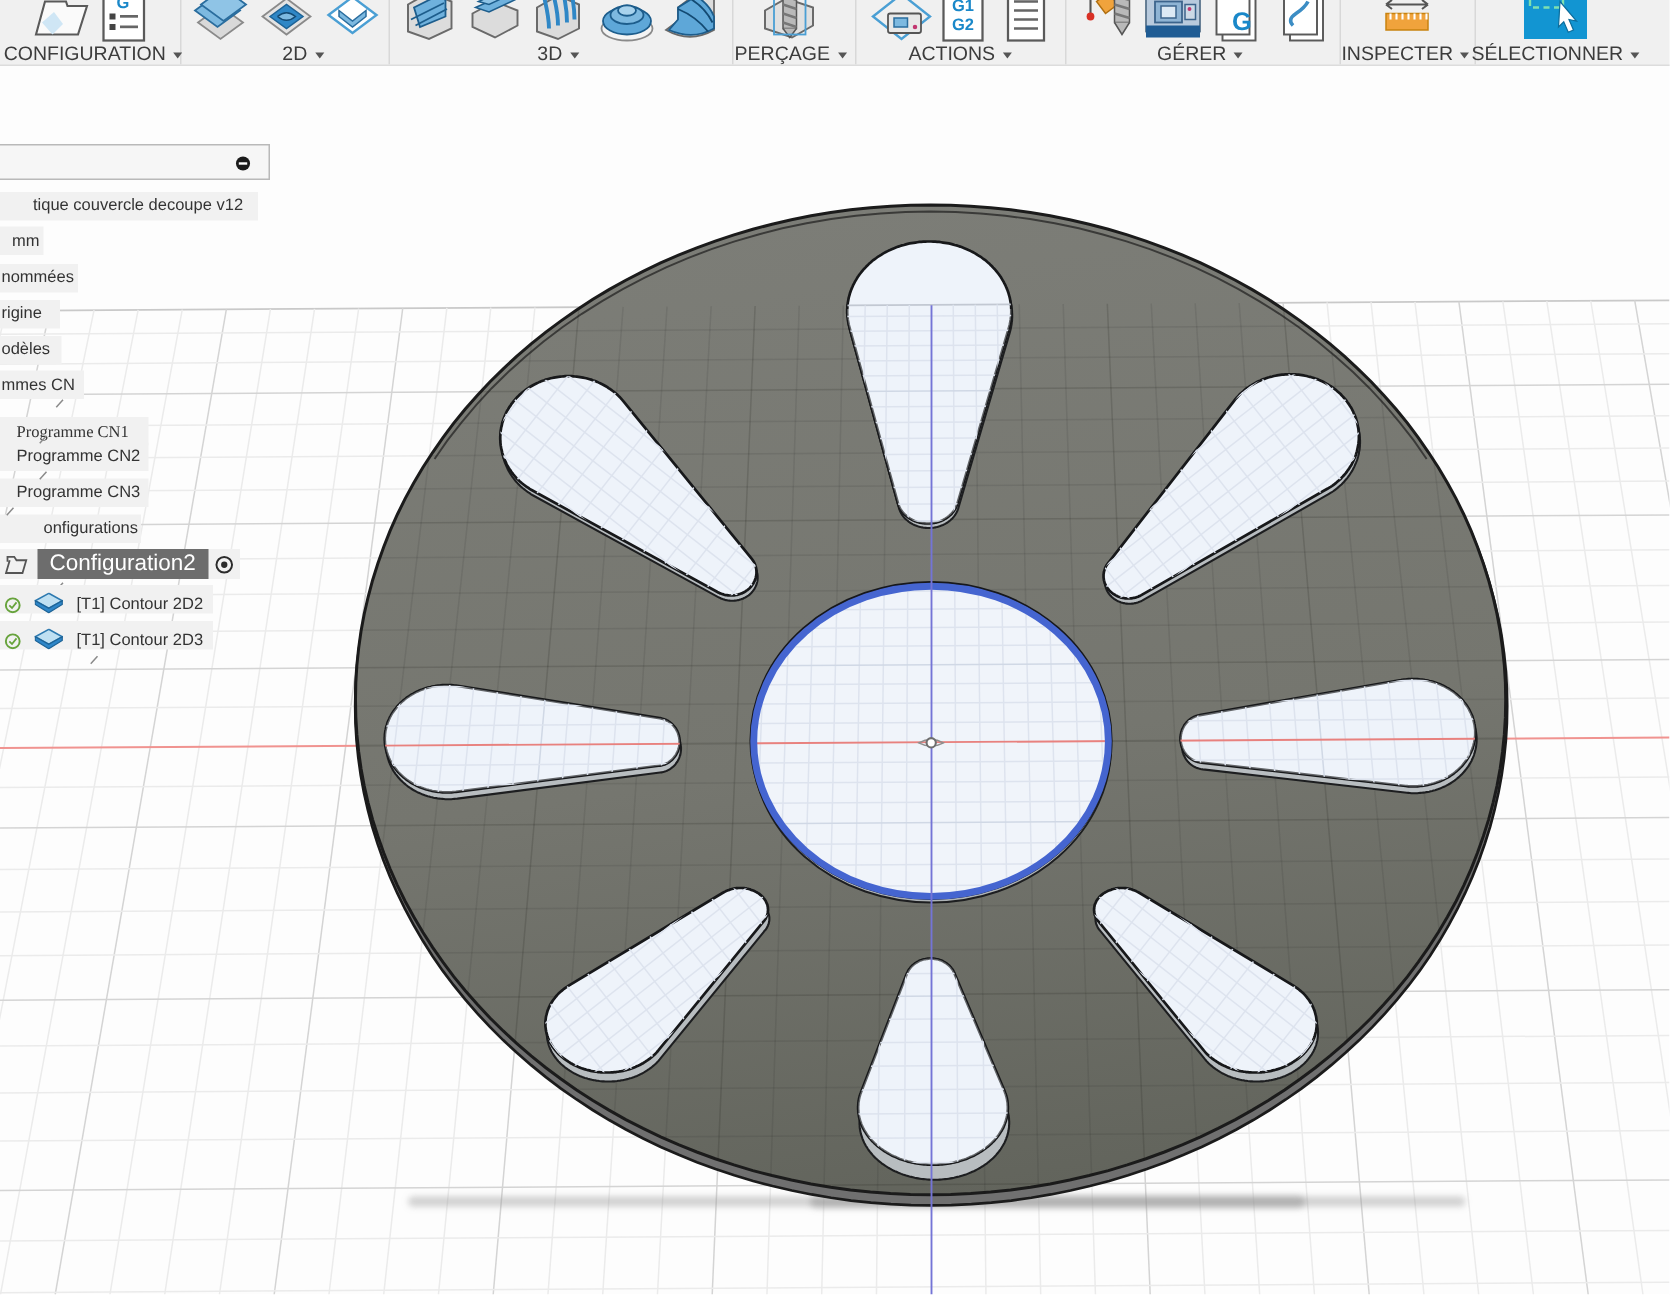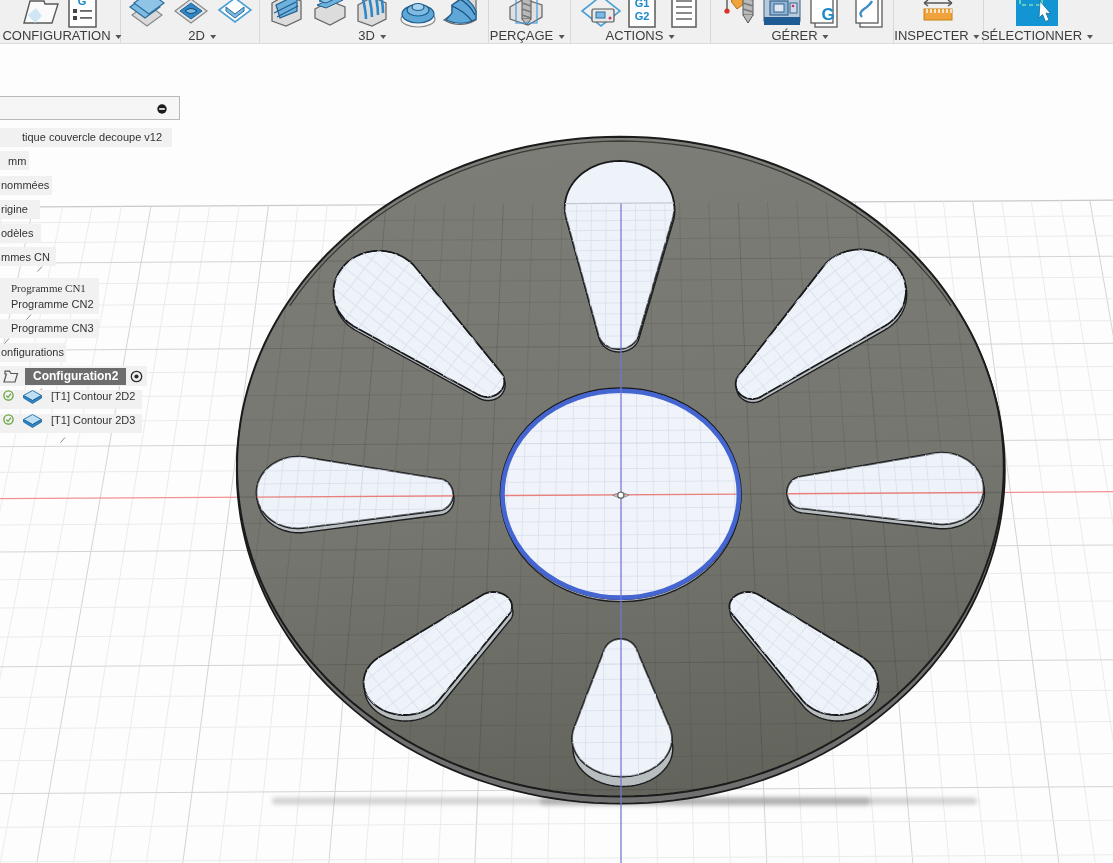--- a/index.html
+++ b/index.html
@@ -5,23 +5,23 @@
 #canvas{position:absolute;left:0;top:0;width:1113px;height:863px;}
 #toolbar{position:absolute;left:0;top:0;width:1113px;height:43px;background:#f0f0f0;border-bottom:1px solid #dcdcdc;overflow:hidden;z-index:5;}
 .sep{position:absolute;top:0;width:1px;height:43px;background:#d8d8d8;}
 .tlabel{position:absolute;top:28px;font-size:13px;color:#3c3c3c;white-space:nowrap;transform:translateX(-50%);}
 .tlabel:after{content:"";display:inline-block;margin-left:5px;margin-bottom:1px;border-left:3.5px solid transparent;border-right:3.5px solid transparent;border-top:4px solid #555;}
 .ticon{position:absolute;top:-7px;}
 #browser{position:absolute;left:0;top:43px;z-index:4;}
 .brow{position:absolute;height:19px;background:#f1f1f1;color:#333;font-size:11px;white-space:nowrap;overflow:hidden;display:flex;align-items:center;}
 .tick{position:absolute;}
 #sbox{position:absolute;left:-8px;top:53px;width:188px;height:24px;background:#f6f6f6;border:1px solid #b9b9b9;box-sizing:border-box;}
-.oprow{position:absolute;left:0;height:19px;background:#f1f1f1;color:#333;font-size:11px;display:flex;align-items:flex-start;white-space:nowrap;padding-right:7px;}
+.oprow{position:absolute;left:0;height:19px;background:#f1f1f1;color:#333;font-size:11px;display:flex;align-items:flex-end;white-space:nowrap;padding-right:7px;}
 #cfgrow{position:absolute;left:0;top:323px;height:20px;background:#f1f1f1;display:flex;align-items:center;padding-right:4px;}
-#cfgsel{margin-left:6px;background:#6d6d6d;color:#fff;font-weight:bold;font-size:12px;padding:1px 8px 2px 8px;}
+#cfgsel{margin-left:6px;background:#6d6d6d;color:#fff;font-weight:normal;font-size:15px;padding:1px 8px 2px 8px;}
 </style></head>
 <body>
 <div id="canvas"><svg width="1113" height="863" viewBox="0 0 1113 863">
 <defs>
 <linearGradient id="discg" x1="0.42" y1="0" x2="0.58" y2="1">
 <stop offset="0" stop-color="#7c7d77"></stop>
           <stop offset="0.55" stop-color="#75766f"></stop>
           <stop offset="1" stop-color="#62645c"></stop>
 </linearGradient>
 <clipPath id="discc">
@@ -619,21 +619,21 @@
     </div>
 <div class="brow" style="left:0px;top:235px;width:99px;font-family:Liberation Serif, serif;">
       <span style="margin-left:11px">Programme CN1</span>
     </div>
 <div class="brow" style="left:0px;top:251.5px;width:99px;">
       <span style="margin-left:11px">Programme CN2</span>
     </div>
 <div class="brow" style="left:0px;top:275.5px;width:99px;">
       <span style="margin-left:11px">Programme CN3</span>
     </div>
-<div class="brow" style="left:0px;top:299.5px;width:66px;">
+<div class="brow" style="left:0px;top:299.5px;width:66px;padding-left:28px;">
       <span style="margin-left:1px">onfigurations</span>
     </div>
 
 <svg class="tick" style="left:36px;top:222px" width="8" height="8">
       <path d="M1.5 6.5L6 1.5" stroke="#8a8a8a" stroke-width="1"></path>
     </svg>
     <svg class="tick" style="left:25px;top:246px" width="8" height="8">
       <path d="M1.5 6.5L6 1.5" stroke="#8a8a8a" stroke-width="1"></path>
     </svg>
     <svg class="tick" style="left:25px;top:270px" width="8" height="8">

